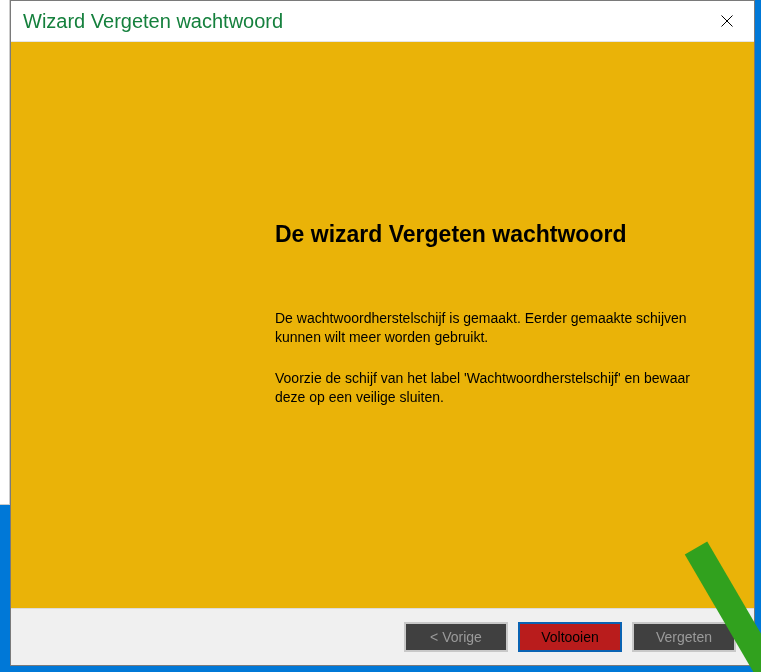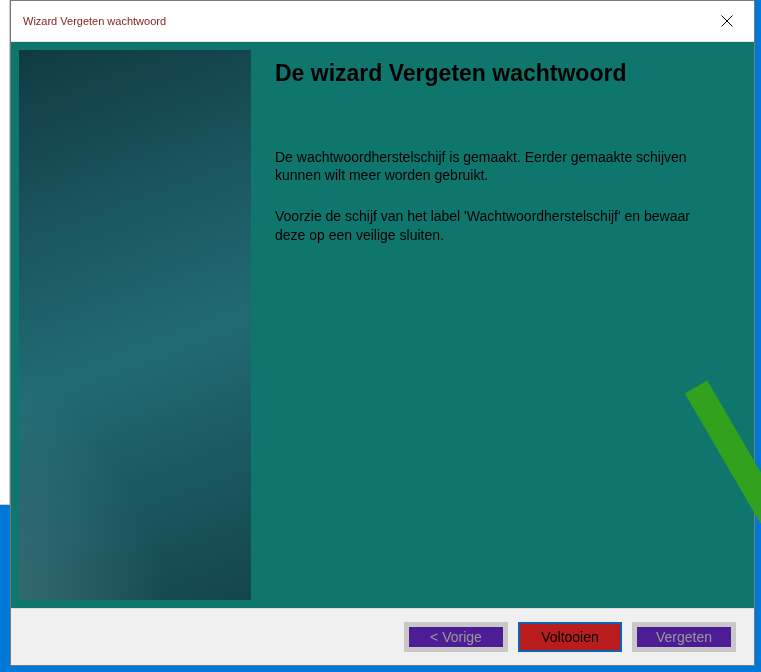--- a/index.html
+++ b/index.html
@@ -35,40 +35,41 @@
     flex-direction: column;
   }
   .titlebar {
     height: 40px;
     display: flex;
     align-items: center;
     justify-content: space-between;
     padding: 0 4px 0 12px;
   }
   .titlebar-title {
-    font-size: 11px;
-    color: #7f1d1d;
+    font-size: 20px;
+    color: #15803d;
   }
   .close-btn {
     width: 46px;
     height: 30px;
     display: flex;
     align-items: center;
     justify-content: center;
     cursor: pointer;
   }
   .close-btn svg { stroke: #000; stroke-width: 1; }
 
   .content-area {
     flex: 1;
     display: flex;
     border-top: 1px solid #e5e5e5;
     border-bottom: 1px solid #dcdcdc;
-    background: #0f766e;
+    background: #eab308;
     position: relative;
+    align-items: center;
   }
   .side-image {
     width: 232px;
     margin: 8px 0 8px 8px;
     background:
       radial-gradient(ellipse 180% 120% at -30% 120%, rgba(100,150,160,0.6) 0%, rgba(100,150,160,0) 55%),
       linear-gradient(160deg, #103a42 0%, #1c5a63 35%, #216a72 55%, #1a555d 80%, #14454d 100%);
   }
   .main-text {
     flex: 1;
@@ -98,22 +99,22 @@
     background: #f0f0f0;
     display: flex;
     align-items: center;
     justify-content: flex-end;
     padding: 0 18px;
     gap: 10px;
   }
   .btn {
     min-width: 104px;
     height: 30px;
-    border: 5px solid #1d4ed8;
-    background: #4c1d95;
+    border: 2px solid #1d4ed8;
+    background: #404040;
     font-family: inherit;
     font-size: 14px;
     color: #000;
     display: inline-flex;
     align-items: center;
     justify-content: center;
     padding: 0 14px;
   }
   .btn.disabled {
     color: #9a9a9a;

